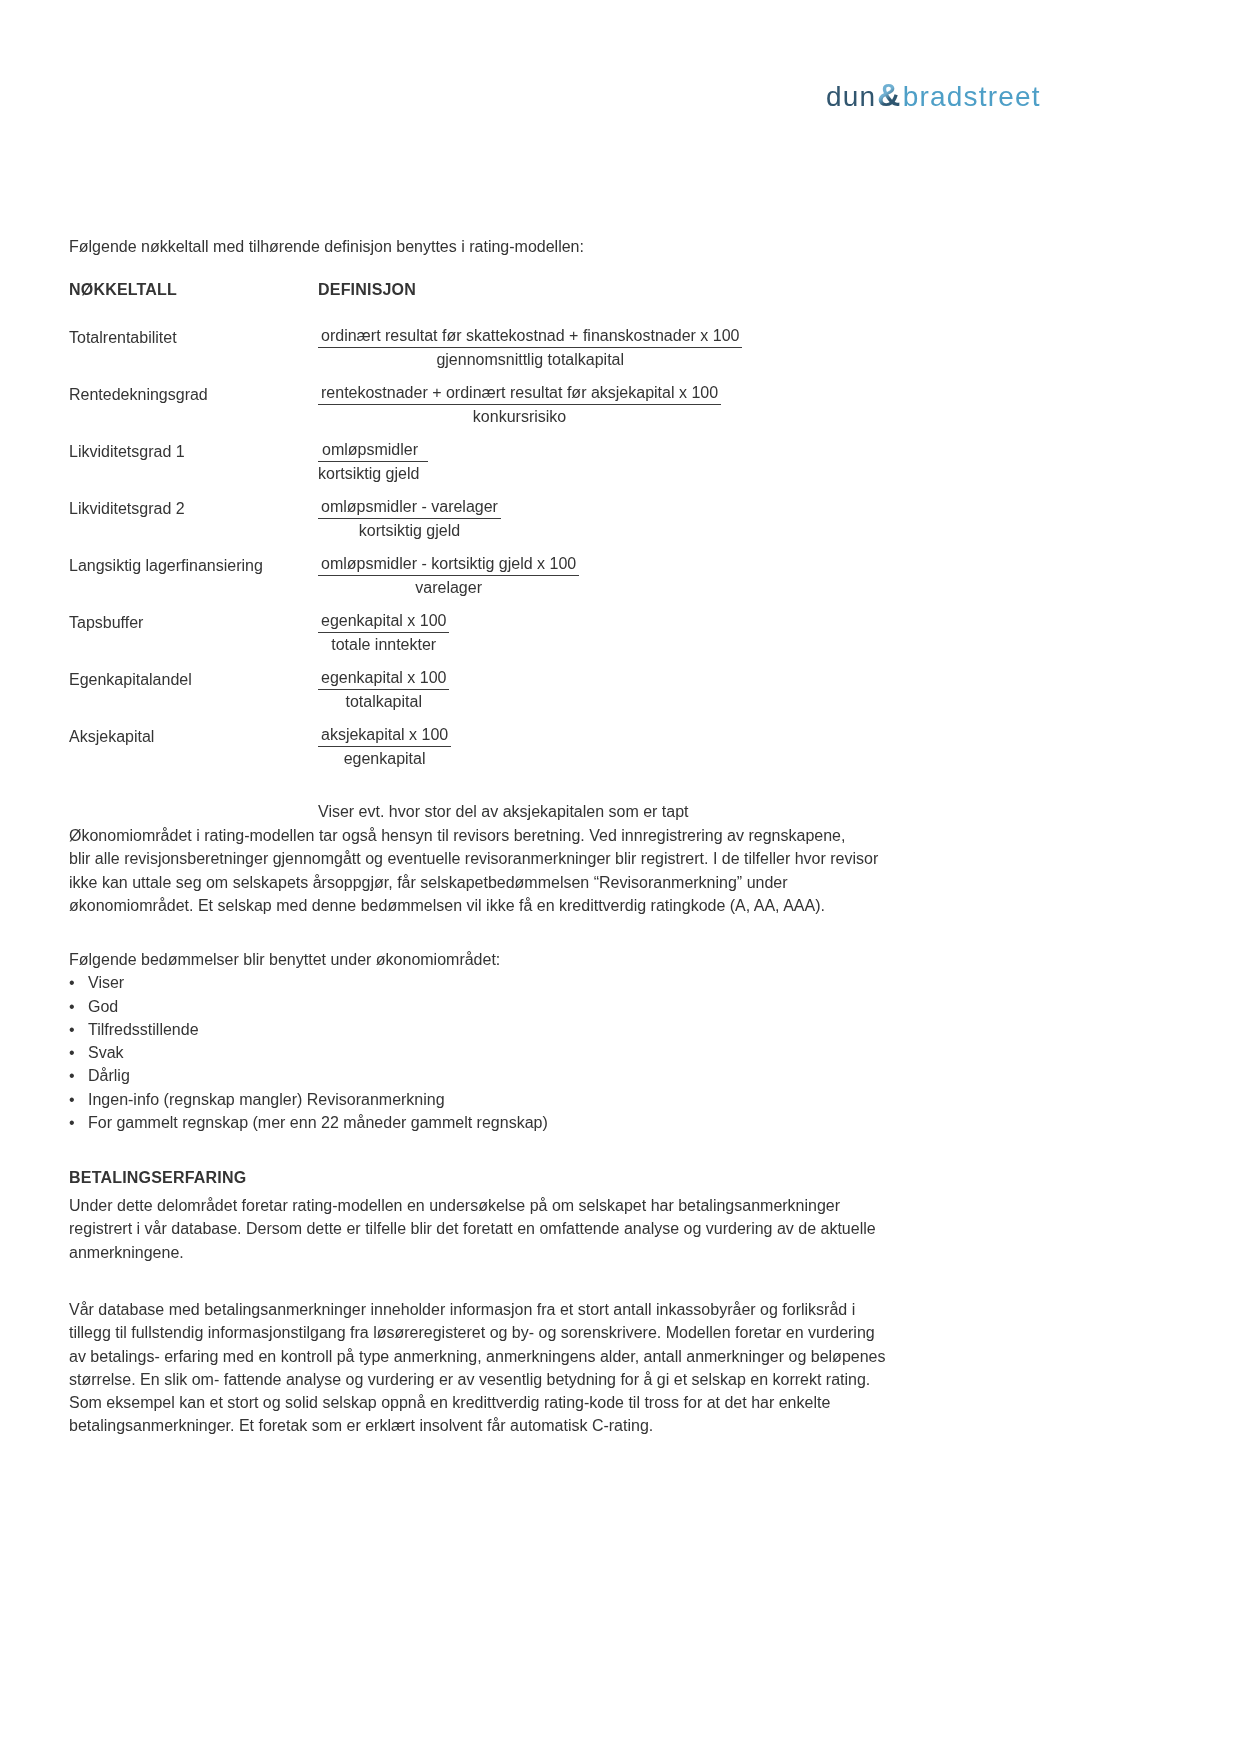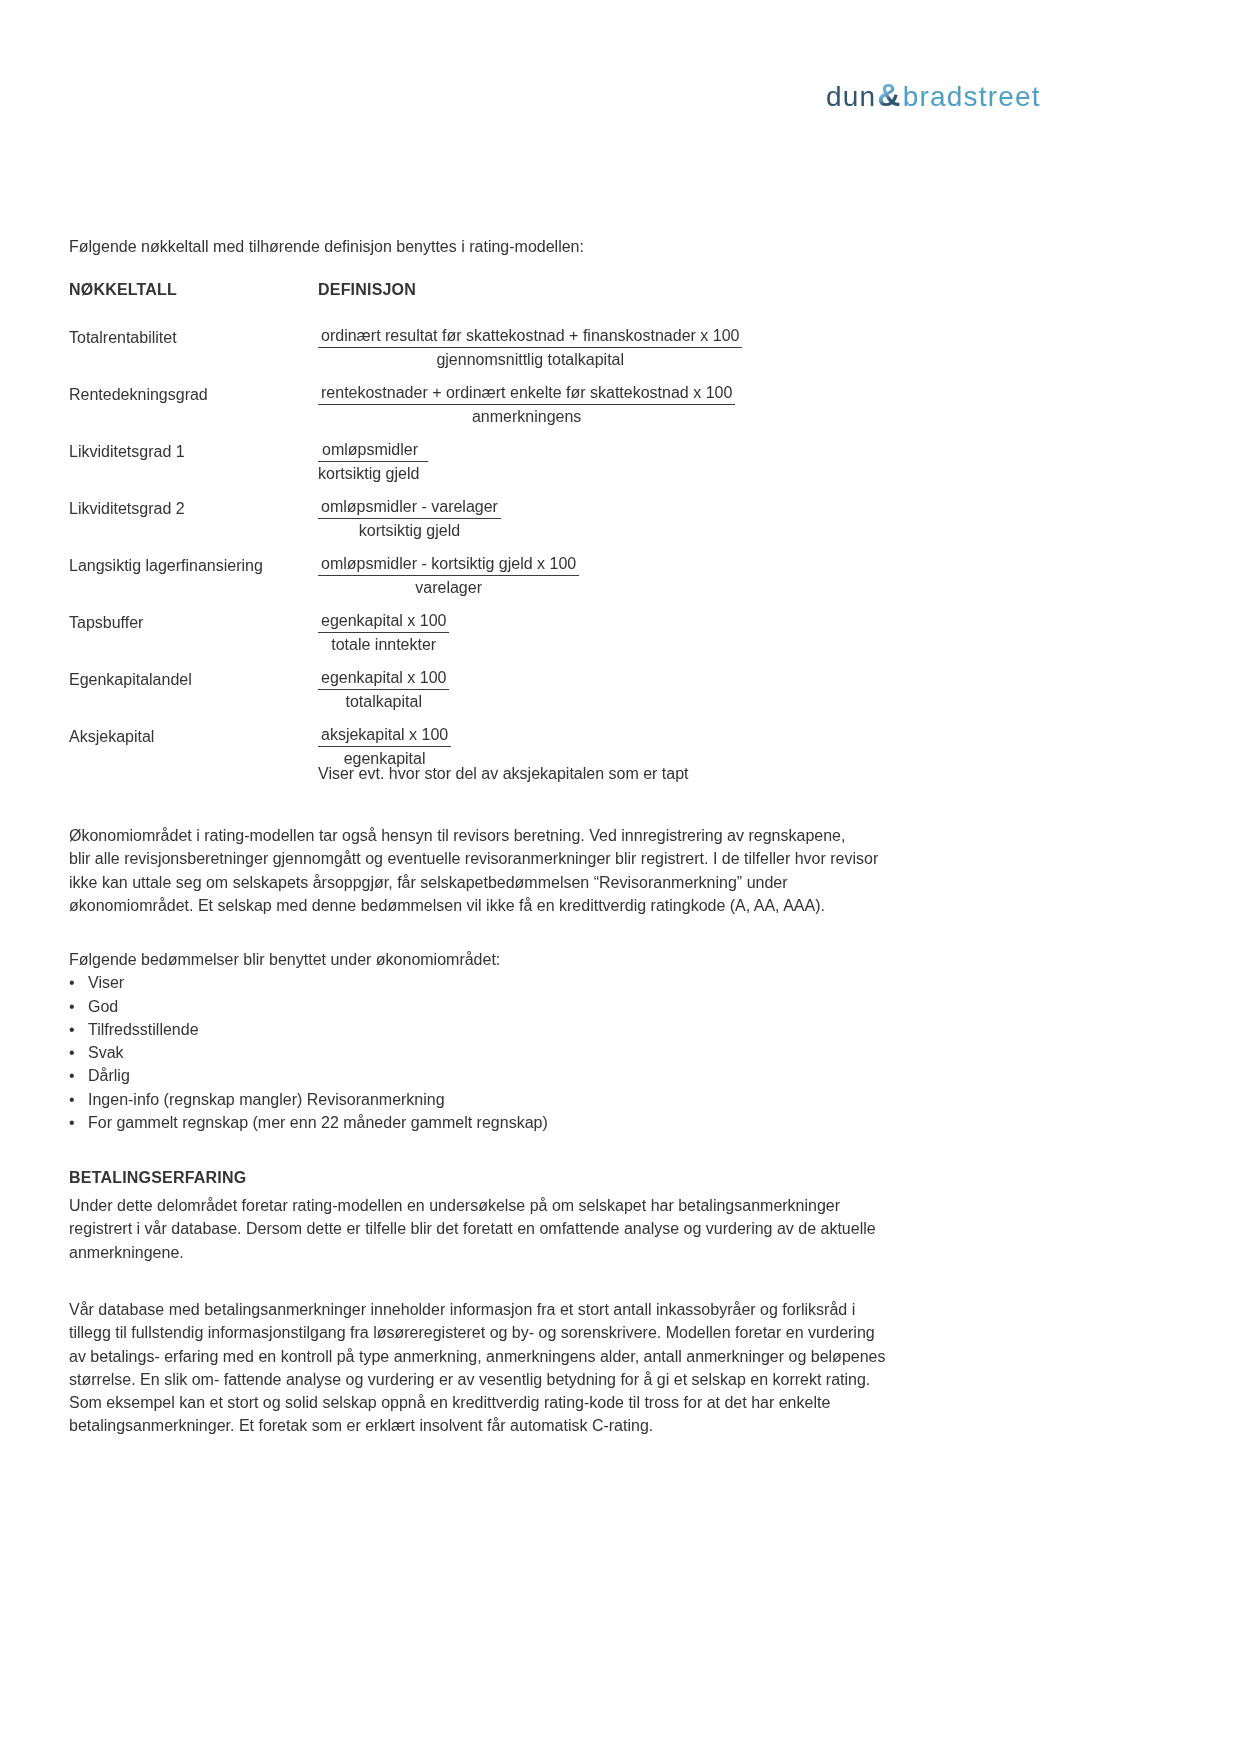--- a/index.html
+++ b/index.html
@@ -45,21 +45,21 @@
   .thead{position:absolute;top:281px;left:69px;width:900px;display:flex;font-weight:bold;letter-spacing:.2px;}
   .thead .h1{width:249px;flex:none;}
   .tbody{position:absolute;top:326px;left:69px;width:900px;}
   .trow{display:flex;margin-bottom:13px;min-height:41px;}
   .tlabel{width:249px;flex:none;line-height:20px;padding-top:2px;}
   .fraction{display:inline-block;text-align:center;vertical-align:top;}
   .num{display:block;line-height:20px;padding:0 3px 1px 3px;border-bottom:1.4px solid #3c3c3c;}
   .den{display:block;line-height:20px;padding-top:2px;}
   .trow.align-left .fraction{text-align:left;}
   .trow.align-left .num{padding:0 10px 1px 4px;}
-  .tnote{position:absolute;top:762px;left:318px;line-height:23px;}
+  .tnote{position:absolute;top:800px;left:318px;line-height:23px;}
   
   .para{white-space:pre-line;line-height:23.3px;}
   .para-economy{position:absolute;top:824px;left:69px;width:1000px;}
   .assessments{position:absolute;top:948px;left:69px;width:900px;line-height:23.3px;}
   .assess-list{margin:0;padding:0;list-style:none;}
   .assess-list li{line-height:23.3px;}
   .bullet{display:inline-block;width:19px;color:#343434;}
   
   .sec2-head{position:absolute;top:1169px;left:69px;font-weight:bold;letter-spacing:.2px;}
   .para-payment1{position:absolute;top:1194px;left:69px;width:1000px;}
@@ -89,22 +89,22 @@
       <div class="tlabel">Totalrentabilitet</div>
       <div class="fraction">
         <span class="num">ordinært resultat før skattekostnad + finanskostnader x 100</span>
         <span class="den">gjennomsnittlig totalkapital</span>
       </div>
     </div>
 
     <div class="trow">
       <div class="tlabel">Rentedekningsgrad</div>
       <div class="fraction">
-        <span class="num">rentekostnader + ordinært enkelte før skattekostnad x 100</span>
-        <span class="den">anmerkningens</span>
+        <span class="num">rentekostnader + ordinært resultat før aksjekapital x 100</span>
+        <span class="den">konkursrisiko</span>
       </div>
     </div>
 
     <div class="trow align-left">
       <div class="tlabel">Likviditetsgrad 1</div>
       <div class="fraction">
         <span class="num">omløpsmidler</span>
         <span class="den">kortsiktig gjeld</span>
       </div>
     </div>

